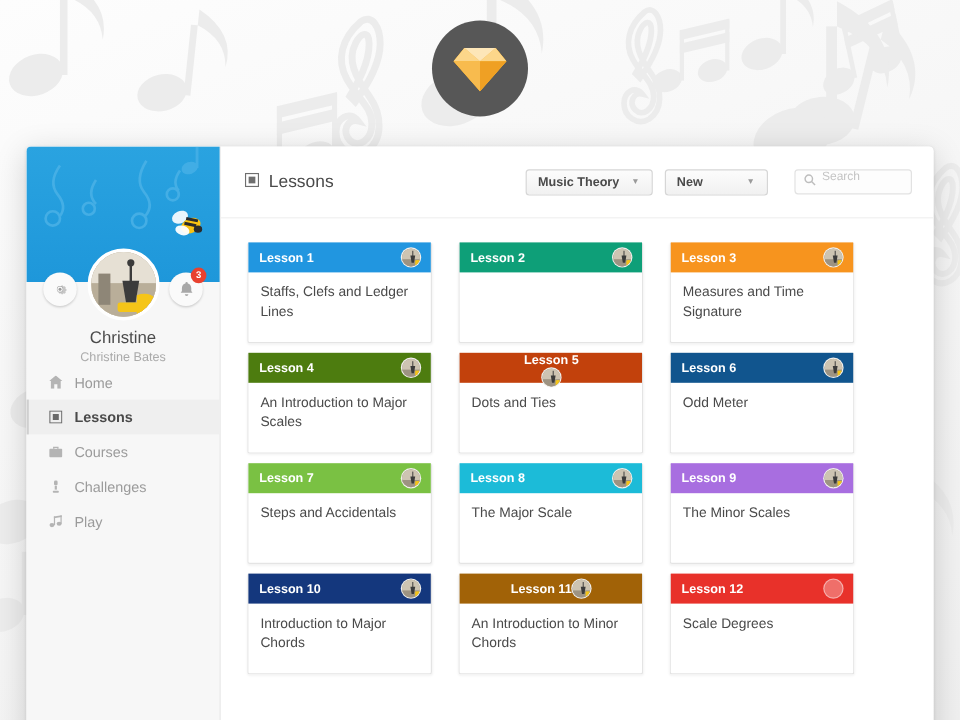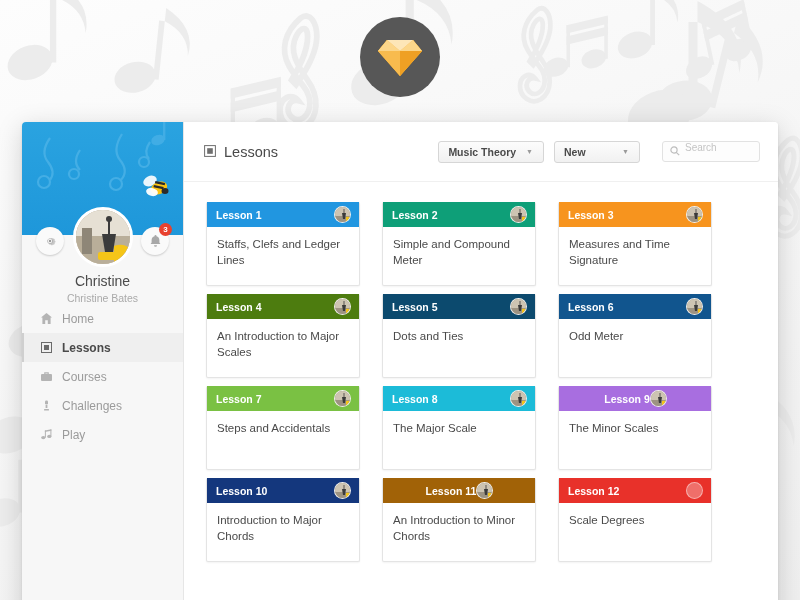--- a/index.html
+++ b/index.html
@@ -466,21 +466,20 @@
           <div class="card-head" style="background: rgb(14, 159, 120);">
             <span>Lesson 2</span>
             <span class="card-avatar"><svg width="17" height="17" viewBox="0 0 17 17">
                 <rect width="17" height="17" fill="#cdc4b2"></rect>
                 <rect y="9" width="17" height="8" fill="#9d9382"></rect>
                 <path d="M7 6 h4 l-1 6 h-2 z" fill="#3b3b3b"></path>
                 <rect x="8.6" y="2" width="0.8" height="5" fill="#3b3b3b"></rect>
                 <path d="M11 10 q4 -1 6 2 v5 h-6 z" fill="#f5c518"></path>
               </svg></span>
           </div>
-          <div class="card-body">Simple and Compound Meter</div>
         </div>
         <div class="lesson-card">
           <div class="card-head" style="background: rgb(247, 148, 30);">
             <span>Lesson 3</span>
             <span class="card-avatar"><svg width="17" height="17" viewBox="0 0 17 17">
                 <rect width="17" height="17" fill="#cdc4b2"></rect>
                 <rect y="9" width="17" height="8" fill="#9d9382"></rect>
                 <path d="M7 6 h4 l-1 6 h-2 z" fill="#3b3b3b"></path>
                 <rect x="8.6" y="2" width="0.8" height="5" fill="#3b3b3b"></rect>
                 <path d="M11 10 q4 -1 6 2 v5 h-6 z" fill="#f5c518"></path>
@@ -495,21 +494,21 @@
                 <rect width="17" height="17" fill="#cdc4b2"></rect>
                 <rect y="9" width="17" height="8" fill="#9d9382"></rect>
                 <path d="M7 6 h4 l-1 6 h-2 z" fill="#3b3b3b"></path>
                 <rect x="8.6" y="2" width="0.8" height="5" fill="#3b3b3b"></rect>
                 <path d="M11 10 q4 -1 6 2 v5 h-6 z" fill="#f5c518"></path>
               </svg></span>
           </div>
           <div class="card-body">An Introduction to Major Scales</div>
         </div>
         <div class="lesson-card">
-          <div class="card-head" style="background: #0c4a6e;">
+          <div class="card-head" style="background: #c2410c; flex-direction: column;">
             <span>Lesson 5</span>
             <span class="card-avatar"><svg width="17" height="17" viewBox="0 0 17 17">
                 <rect width="17" height="17" fill="#cdc4b2"></rect>
                 <rect y="9" width="17" height="8" fill="#9d9382"></rect>
                 <path d="M7 6 h4 l-1 6 h-2 z" fill="#3b3b3b"></path>
                 <rect x="8.6" y="2" width="0.8" height="5" fill="#3b3b3b"></rect>
                 <path d="M11 10 q4 -1 6 2 v5 h-6 z" fill="#f5c518"></path>
               </svg></span>
           </div>
           <div class="card-body">Dots and Ties</div>
@@ -547,21 +546,21 @@
                 <rect width="17" height="17" fill="#cdc4b2"></rect>
                 <rect y="9" width="17" height="8" fill="#9d9382"></rect>
                 <path d="M7 6 h4 l-1 6 h-2 z" fill="#3b3b3b"></path>
                 <rect x="8.6" y="2" width="0.8" height="5" fill="#3b3b3b"></rect>
                 <path d="M11 10 q4 -1 6 2 v5 h-6 z" fill="#f5c518"></path>
               </svg></span>
           </div>
           <div class="card-body">The Major Scale</div>
         </div>
         <div class="lesson-card">
-          <div class="card-head" style="background: rgb(168, 110, 224); justify-content: center;">
+          <div class="card-head" style="background: rgb(168, 110, 224);">
             <span>Lesson 9</span>
             <span class="card-avatar"><svg width="17" height="17" viewBox="0 0 17 17">
                 <rect width="17" height="17" fill="#cdc4b2"></rect>
                 <rect y="9" width="17" height="8" fill="#9d9382"></rect>
                 <path d="M7 6 h4 l-1 6 h-2 z" fill="#3b3b3b"></path>
                 <rect x="8.6" y="2" width="0.8" height="5" fill="#3b3b3b"></rect>
                 <path d="M11 10 q4 -1 6 2 v5 h-6 z" fill="#f5c518"></path>
               </svg></span>
           </div>
           <div class="card-body">The Minor Scales</div>

